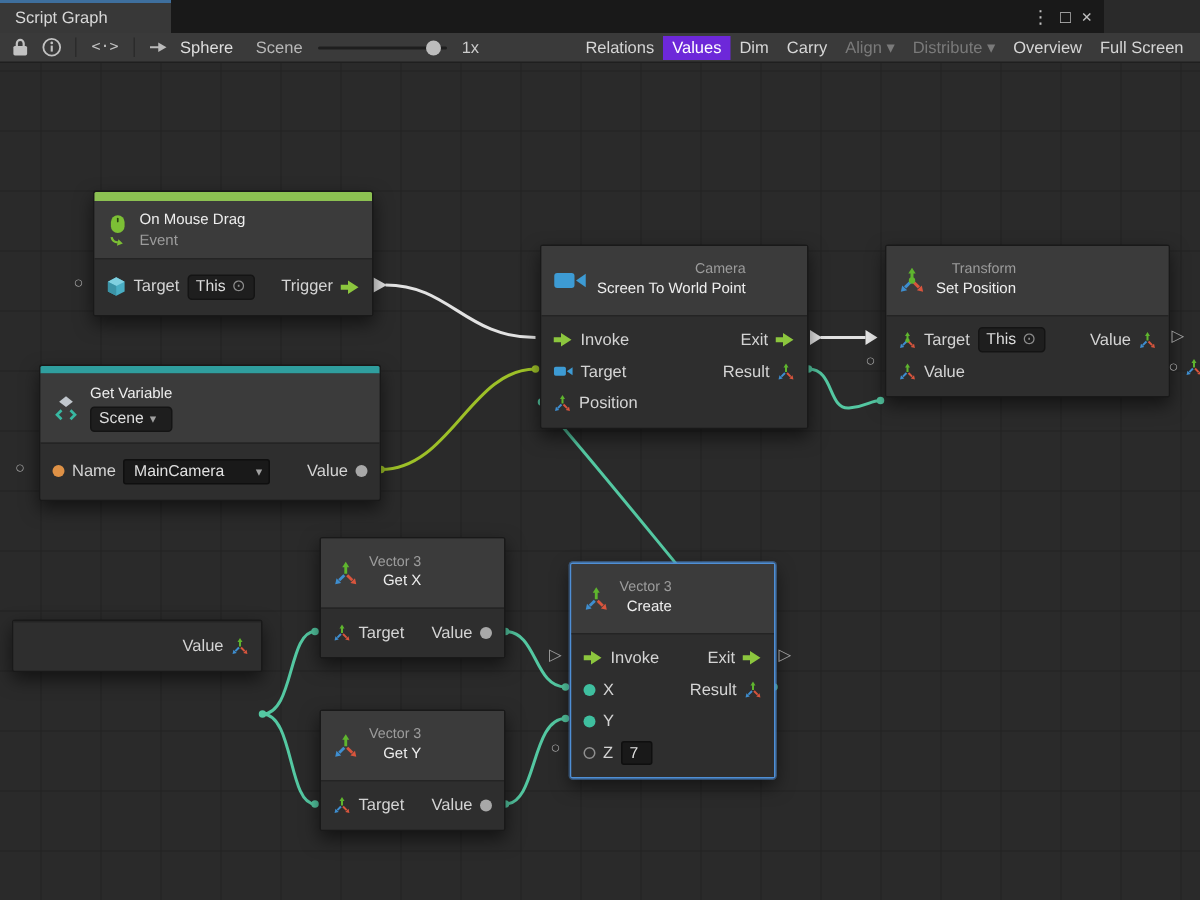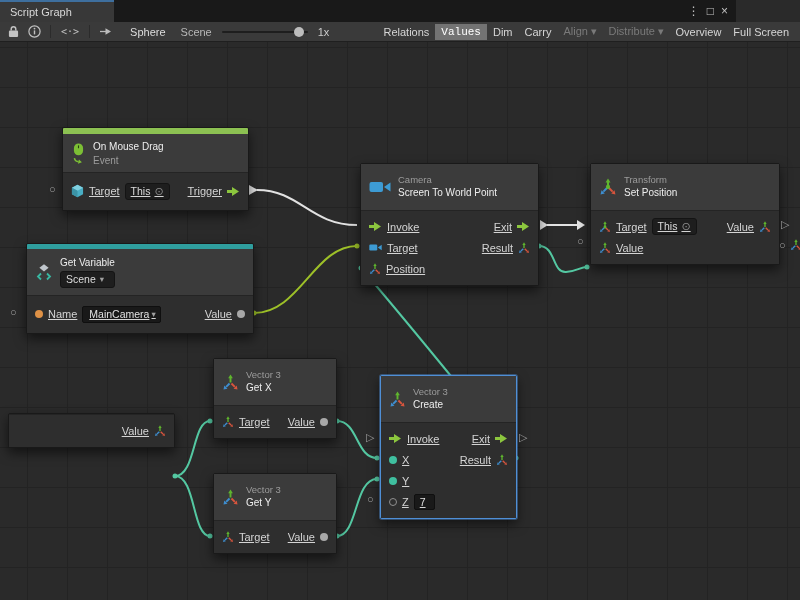--- a/index.html
+++ b/index.html
@@ -14,28 +14,28 @@
   .wi{font-size:12px;line-height:1;cursor:default;}
 
   
   .toolbar{position:absolute;left:0;top:22px;width:800px;height:20px;background:#3a3a3a;
            border-bottom:1px solid #1f1f1f;box-sizing:border-box;display:flex;align-items:center;
            padding:0 5px;gap:3px;font-size:11px;color:#cccccc;}
   .tico{display:flex;align-items:center;padding:0 3px;}
   .tico svg{display:block;}
   .tcode{font-family:"DejaVu Sans Mono",monospace;font-size:10px;color:#c2c2c2;padding:0 4px;}
   .tsep{width:1px;height:13px;background:#2b2b2b;margin:0 3px;}
-  .tcrumb{color:#dedede;padding:0 6px 0 2px;margin-left:10px;}
+  .tcrumb{color:#dedede;padding:0 6px 0 2px;}
   .tzoom{color:#b8b8b8;margin-left:6px;}
   .slider{width:86px;height:2px;background:#1e1e1e;border-radius:1px;position:relative;margin:0 7px;}
   .shandle{position:absolute;right:4px;top:-4px;width:10px;height:10px;border-radius:50%;background:#bdbdbd;}
   .tzoomval{color:#cccccc;margin-right:4px;}
   .tright{margin-left:auto;display:flex;align-items:center;height:100%;}
   .tbtn{padding:2px 6px;color:#d6d6d6;cursor:default;white-space:nowrap;}
-  .tbtn.active{background:#737373;color:#ffffff;font-family:Liberation Mono, monospace;}
+  .tbtn.active{background:#6d28d9;color:#ffffff;}
   .tbtn.disabled{color:#7a7a7a;}
 
   
   .canvas{position:absolute;left:0;top:42px;width:800px;height:558px;overflow:hidden;background-color:#2a2a2a;
     background-image:linear-gradient(#232323 1px,transparent 1px),linear-gradient(90deg,#232323 1px,transparent 1px);
     background-size:40px 40px;background-position:27px 5px;}
   .wires{position:absolute;left:0;top:0;z-index:1;pointer-events:none;}
   .wf{stroke:#E2E2E2;stroke-width:2;fill:none;}
   .wo{stroke:#9DC028;stroke-width:2;fill:none;}
   .wv{stroke:#54C8A2;stroke-width:2;fill:none;}
@@ -43,37 +43,37 @@
 
   
   .node{position:absolute;background:#2e2e2e;border:1px solid #191919;border-radius:2px;
         box-shadow:0 5px 12px rgba(0,0,0,.55);z-index:2;}
   .node.selected{border-color:#4F8FD6;box-shadow:0 0 0 1px rgba(79,143,214,.45),0 5px 12px rgba(0,0,0,.55);}
   .cbar{height:6px;border-radius:1px 1px 0 0;}
   .cbar.event{background:#8CC152;}
   .cbar.variable{height:5px;background:#2F9E9E;}
   .nhead{display:flex;align-items:center;gap:7px;padding:0 8px;background:#3b3b3b;box-sizing:border-box;}
   .nhead.h38{height:38px;}
-  .nhead.h46{height:46px;}
+  .nhead.h46{height:46px;text-align:right;}
   .ncol{display:flex;flex-direction:column;justify-content:center;gap:1px;min-width:0;}
   .ncat{font-size:9.5px;color:#9c9c9c;line-height:11px;}
   .ntitle{font-size:10px;color:#eeeeee;line-height:14px;white-space:nowrap;}
   .nsub{font-size:10px;color:#9c9c9c;line-height:12px;}
   .nbody{border-top:1px solid #242424;background:#2e2e2e;padding:5px 0 6px;}
-  .prow{display:flex;align-items:center;gap:5px;padding:0 8px;height:21px;font-size:11px;color:#d4d4d4;white-space:nowrap;text-decoration:underline;}
+  .prow{display:flex;align-items:center;gap:5px;padding:0 8px;height:21px;font-size:11px;color:#d4d4d4;white-space:nowrap;}
   .prow.h26{height:26px;}
   .sp{flex:1;}
   .ic{display:inline-flex;flex:none;align-items:center;}
   .ic svg{display:block;}
   .chip{background:#1e1e1e;border:1px solid #141414;border-radius:3px;padding:1px 5px;
         display:inline-flex;align-items:center;gap:4px;font-size:10.5px;color:#dddddd;line-height:13px;}
   .chip .dd,.field .dd{color:#a0a0a0;font-size:8.5px;}
   .tgticon{color:#8d8d8d;font-size:11px;line-height:1;}
   .field{background:#191919;border:1px solid #0f0f0f;border-radius:2px;display:inline-flex;align-items:center;
-         font-size:10.5px;color:#e0e0e0;padding:1px 4px 1px 6px;gap:2px;line-height:13px;}
+         font-size:10.5px;color:#e0e0e0;padding:1px 4px 1px 6px;gap:21px;line-height:13px;}
   .zbox{background:#191919;border:1px solid #0f0f0f;border-radius:2px;font-size:10.5px;color:#e0e0e0;
         padding:0 5px;line-height:14px;min-width:9px;}
   .dot{width:8px;height:8px;border-radius:50%;flex:none;box-sizing:border-box;}
   .dot.teal{background:#3FBF9F;}
   .dot.orange{background:#DE9146;}
   .dot.gray{background:#a8a8a8;}
   .dot.hollow{background:transparent;border:1.5px solid #8f8f8f;}
 
   .mk{position:absolute;z-index:3;font-size:11px;color:#9f9f9f;line-height:1;}
 </style>

